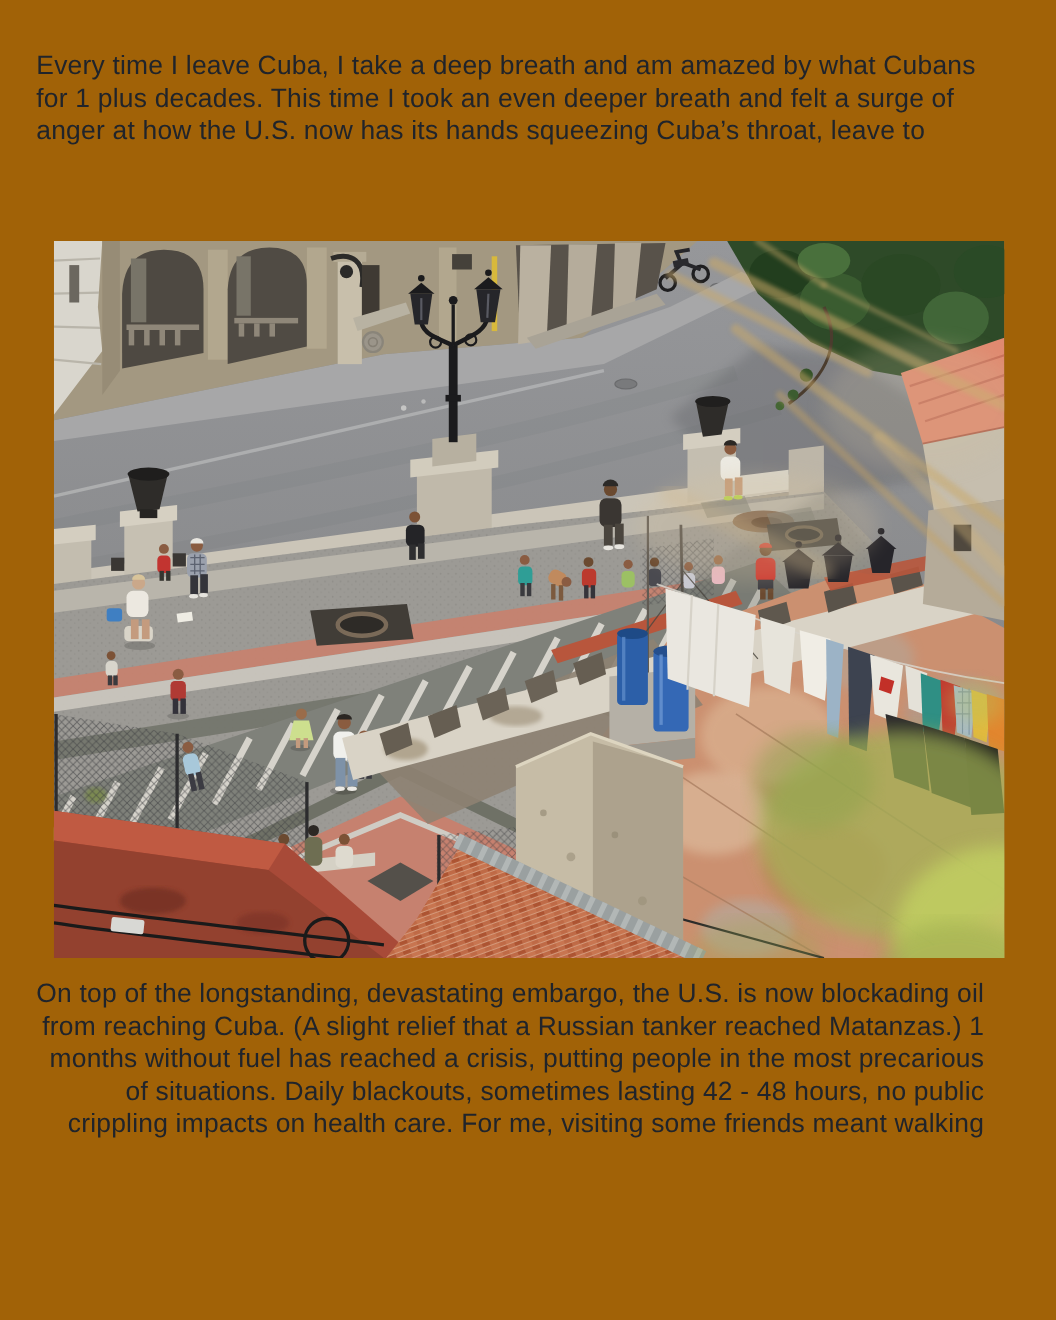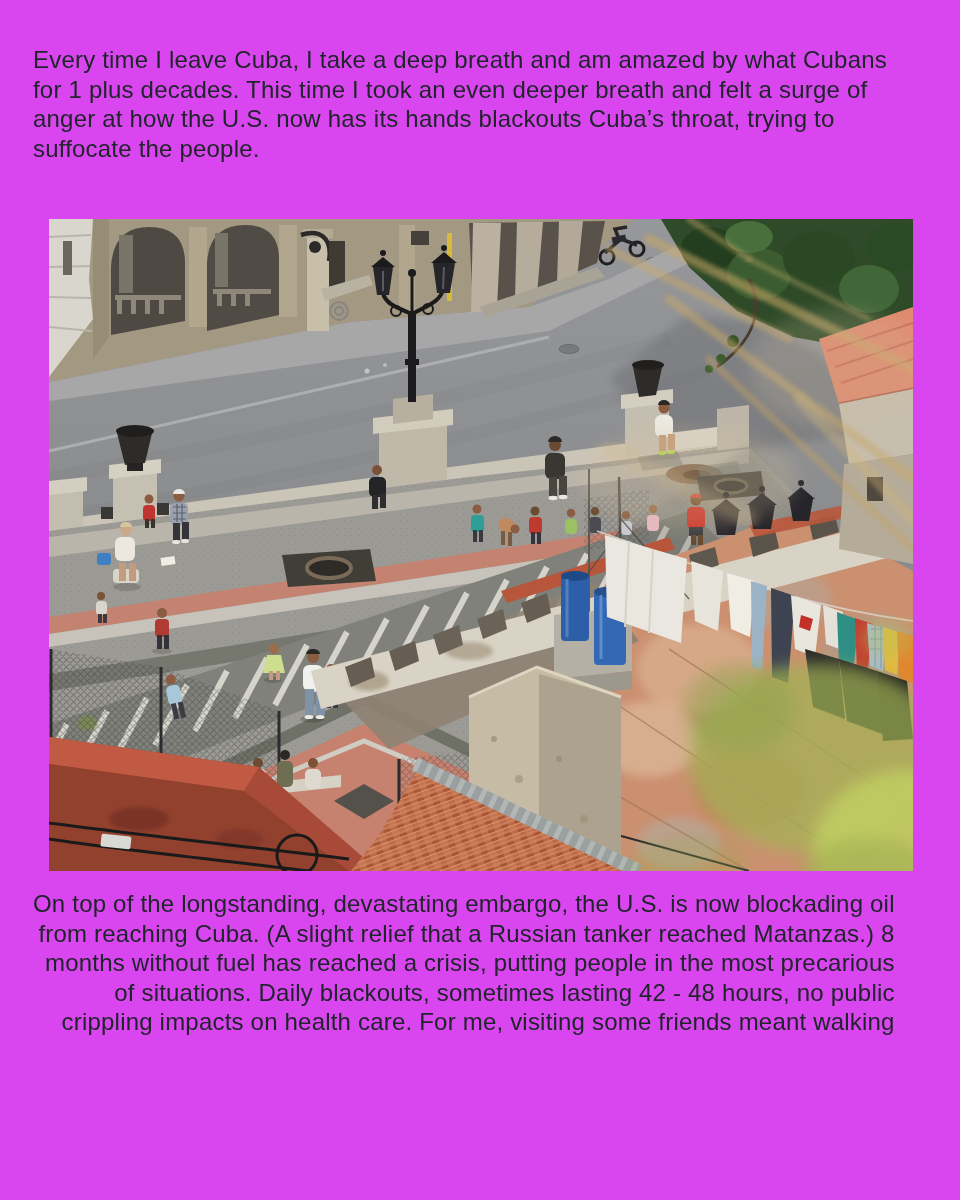--- a/index.html
+++ b/index.html
@@ -1,34 +1,33 @@
 <!DOCTYPE html>
 <html><head>
 <meta charset="utf-8">
 <style>
   html,body{margin:0;padding:0;}
-  .page{position:relative;width:960px;height:1200px;background:#d946ef;overflow:hidden;
+  .page{position:relative;width:960px;height:1200px;background:#a16207;overflow:hidden;
         font-family:"Liberation Sans","DejaVu Sans",sans-serif;color:#20242b;}
   .para{position:absolute;left:33px;}
   .para .line{font-size:24px;line-height:29.5px;white-space:pre;letter-spacing:0.2px;}
   .p1{top:45px;}
   .p2{top:889px;text-align:right;}
   .photo{position:absolute;left:49px;top:219px;width:864px;height:652px;margin:0;}
   .photo svg{display:block;width:100%;height:100%;}
 </style>
 </head>
 <body>
 
 <div class="page">
 
   <div class="para p1">
     <div class="line">Every time I leave Cuba, I take a deep breath and am amazed by what Cubans</div>
     <div class="line">for 1 plus decades. This time I took an even deeper breath and felt a surge of</div>
-    <div class="line">anger at how the U.S. now has its hands blackouts Cuba’s throat, trying to</div>
-    <div class="line">suffocate the people.</div>
+    <div class="line">anger at how the U.S. now has its hands squeezing Cuba’s throat, leave to</div>
   </div>
 
   <figure class="photo" aria-label="Aerial view of a Havana promenade: colonial stone arcade and street with an ornate double lamp post, marble benches with people sitting, a patterned plaza with children playing, and foreground rooftops with laundry drying on a line, two blue water barrels, red tile roofs and blurred foliage">
   <svg viewBox="0 0 864 652" preserveAspectRatio="none">
     <defs>
       <linearGradient id="streetG" x1="0" y1="0" x2="0" y2="1">
         <stop offset="0" stop-color="#96979a"></stop>
             <stop offset="0.6" stop-color="#88898b"></stop>
             <stop offset="1" stop-color="#8e8c8f"></stop>
       </linearGradient>
@@ -514,19 +513,19 @@
       <path d="M640,0 L700,40" stroke="#c9a868" stroke-width="6" opacity="0.45" filter="url(#b2)"></path>
       <path d="M560,230 L700,300" stroke="#d0b585" stroke-width="18" opacity="0.28" filter="url(#b5)"></path>
       <ellipse cx="790" cy="150" rx="90" ry="60" fill="#cfc0a0" opacity="0.2" filter="url(#b8)" stroke="none"></ellipse>
       <ellipse cx="640" cy="260" rx="110" ry="50" fill="#d8c29c" opacity="0.22" filter="url(#b8)" stroke="none"></ellipse>
     </g>
   </svg>
   </figure>
 
   <div class="para p2">
     <div class="line">On top of the longstanding, devastating embargo, the U.S. is now blockading oil</div>
-    <div class="line">from reaching Cuba. (A slight relief that a Russian tanker reached Matanzas.) 8</div>
+    <div class="line">from reaching Cuba. (A slight relief that a Russian tanker reached Matanzas.) 1</div>
     <div class="line">months without fuel has reached a crisis, putting people in the most precarious</div>
     <div class="line">of situations. Daily blackouts, sometimes lasting 42 - 48 hours, no public</div>
     <div class="line">crippling impacts on health care. For me, visiting some friends meant walking</div>
   </div>
 
 </div>
 
 </body></html>

